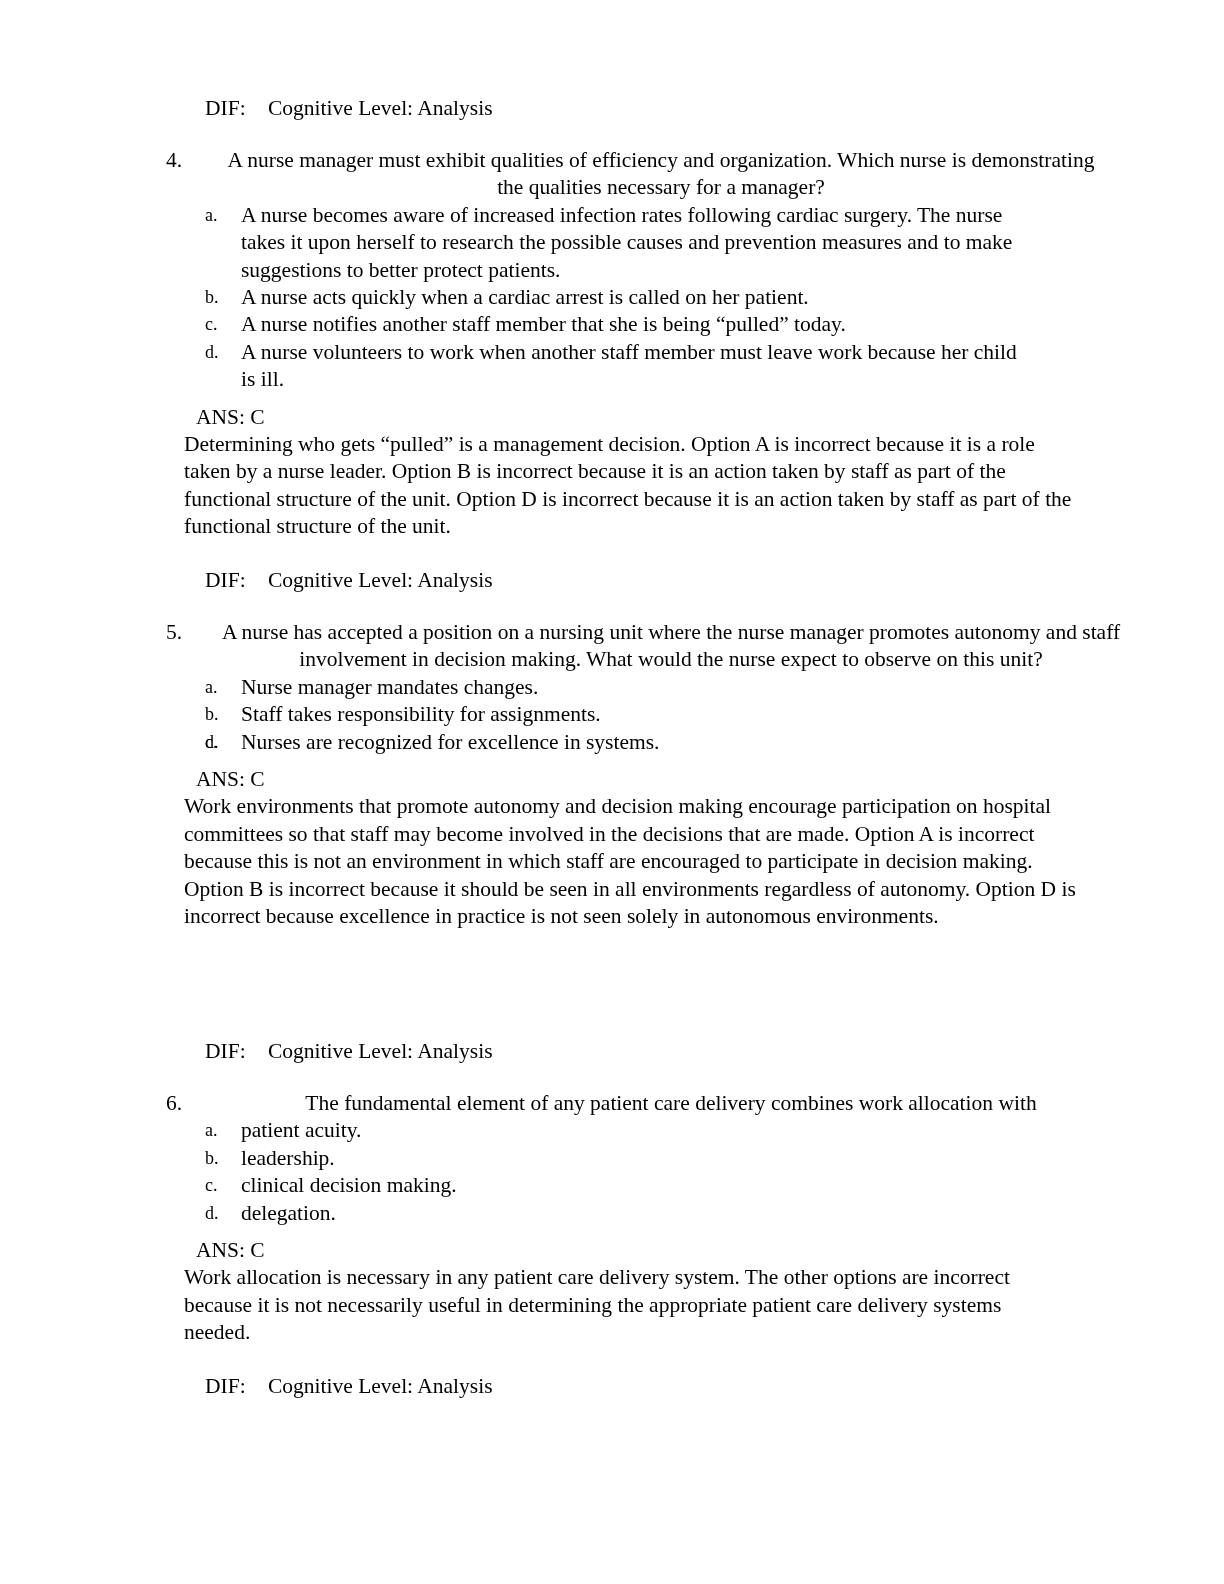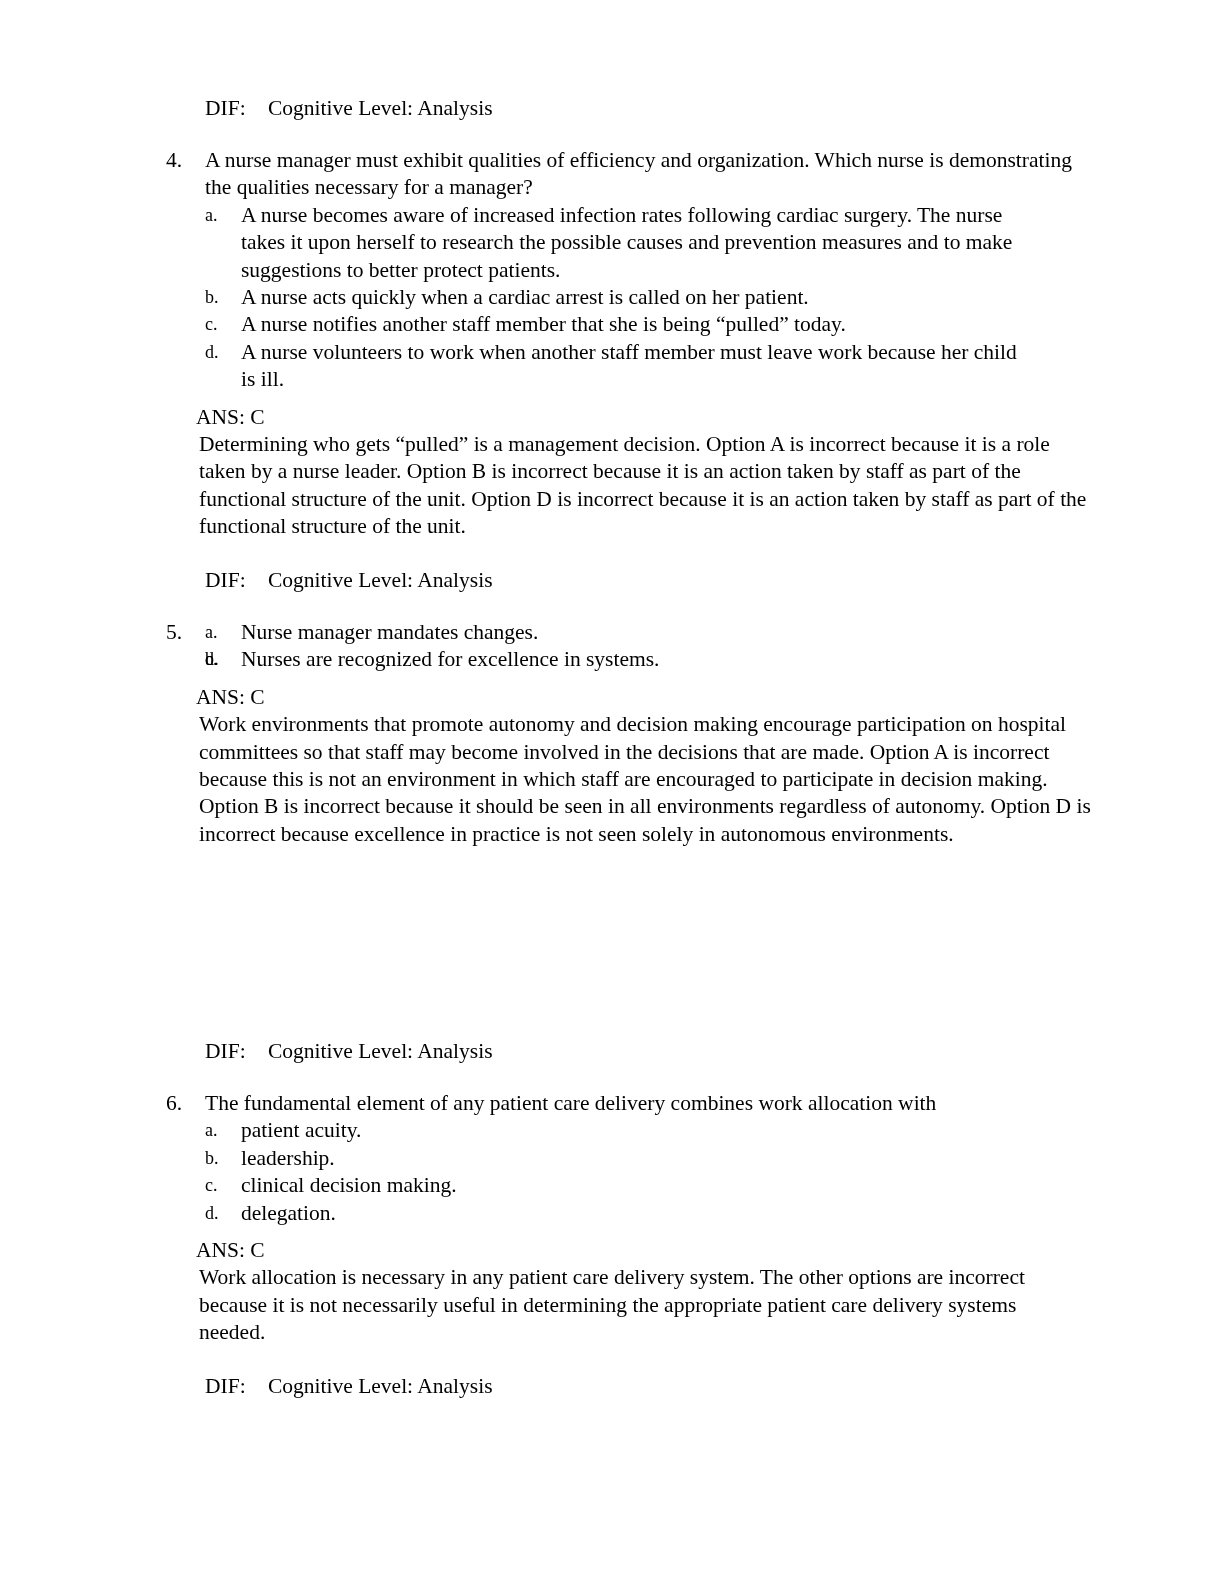--- a/index.html
+++ b/index.html
@@ -6,26 +6,26 @@
   body {
     width: 1224px; height: 1584px; position: relative; overflow: hidden;
     font-family: "Liberation Serif", "DejaVu Serif", serif;
     color: #000; font-size: 21.5px; line-height: 27.4px;
   }
   .page { position: absolute; left: 0; top: 0; width: 1224px; height: 1584px; padding-left: 9px; }
   .dif { position: absolute; left: 205px; white-space: nowrap; }
   .dif .lbl { display: inline-block; width: 63px; }
   .q { position: absolute; left: 166px; width: 960px; }
   .q .num { position: absolute; left: 0; top: 0; }
-  .q .stem { margin-left: 39px; }
+  .q .stem { margin-left: 55px; text-align: center; }
   .opts { margin: 0; padding: 0; list-style: none; margin-left: 39px; }
   .opt { position: relative; padding-left: 36px; }
   .opt .letter { position: absolute; left: 0; top: 0; font-size: 18px; }
   .ans { margin-left: 30px; margin-top: 10px; }
-  .rat { margin-left: 33px; }
+  .rat { margin-left: 18px; }
 </style>
 </head>
 <body>
 
 <div class="page">
 
   <div class="dif" style="top:95px">
     <span class="lbl">DIF:</span><span>Cognitive Level: Analysis</span>
   </div>
 
@@ -40,23 +40,24 @@
     </ul>
     <div class="ans">ANS:  C</div>
     <div class="rat" style="width:895px">Determining who gets “pulled” is a management decision. Option A is incorrect because it is a role taken by a nurse leader. Option B is incorrect because it is an action taken by staff as part of the functional structure of the unit. Option D is incorrect because it is an action taken by staff as part of the functional structure of the unit.</div>
   </div>
   <div class="dif" style="top:567px">
     <span class="lbl">DIF:</span><span>Cognitive Level: Analysis</span>
   </div>
 
   <div class="q" style="top:619px">
     <span class="num">5.</span>
+    <div class="stem" style="width:900px">A nurse has accepted a position on a nursing unit where the nurse manager promotes autonomy and staff involvement in decision making. What would the nurse expect to observe on this unit?</div>
     <ul class="opts">
       <li class="opt"><span class="letter">a.</span><span>Nurse manager mandates changes.</span></li>
-      <li class="opt"><span class="letter">b.</span></li>
+      <li class="opt"><span class="letter">b.</span><span>Staff takes responsibility for assignments.</span></li>
       <li class="opt"><span class="letter">c.</span></li>
       <li class="opt"><span class="letter">d.</span><span>Nurses are recognized for excellence in systems.</span></li>
     </ul>
     <div class="ans">ANS:  C</div>
     <div class="rat" style="width:905px">Work environments that promote autonomy and decision making encourage participation on hospital committees so that staff may become involved in the decisions that are made. Option A is incorrect because this is not an environment in which staff are encouraged to participate in decision making. Option B is incorrect because it should be seen in all environments regardless of autonomy. Option D is incorrect because excellence in practice is not seen solely in autonomous environments.</div>
   </div>
   <div class="dif" style="top:1038px">
     <span class="lbl">DIF:</span><span>Cognitive Level: Analysis</span>
   </div>
 

